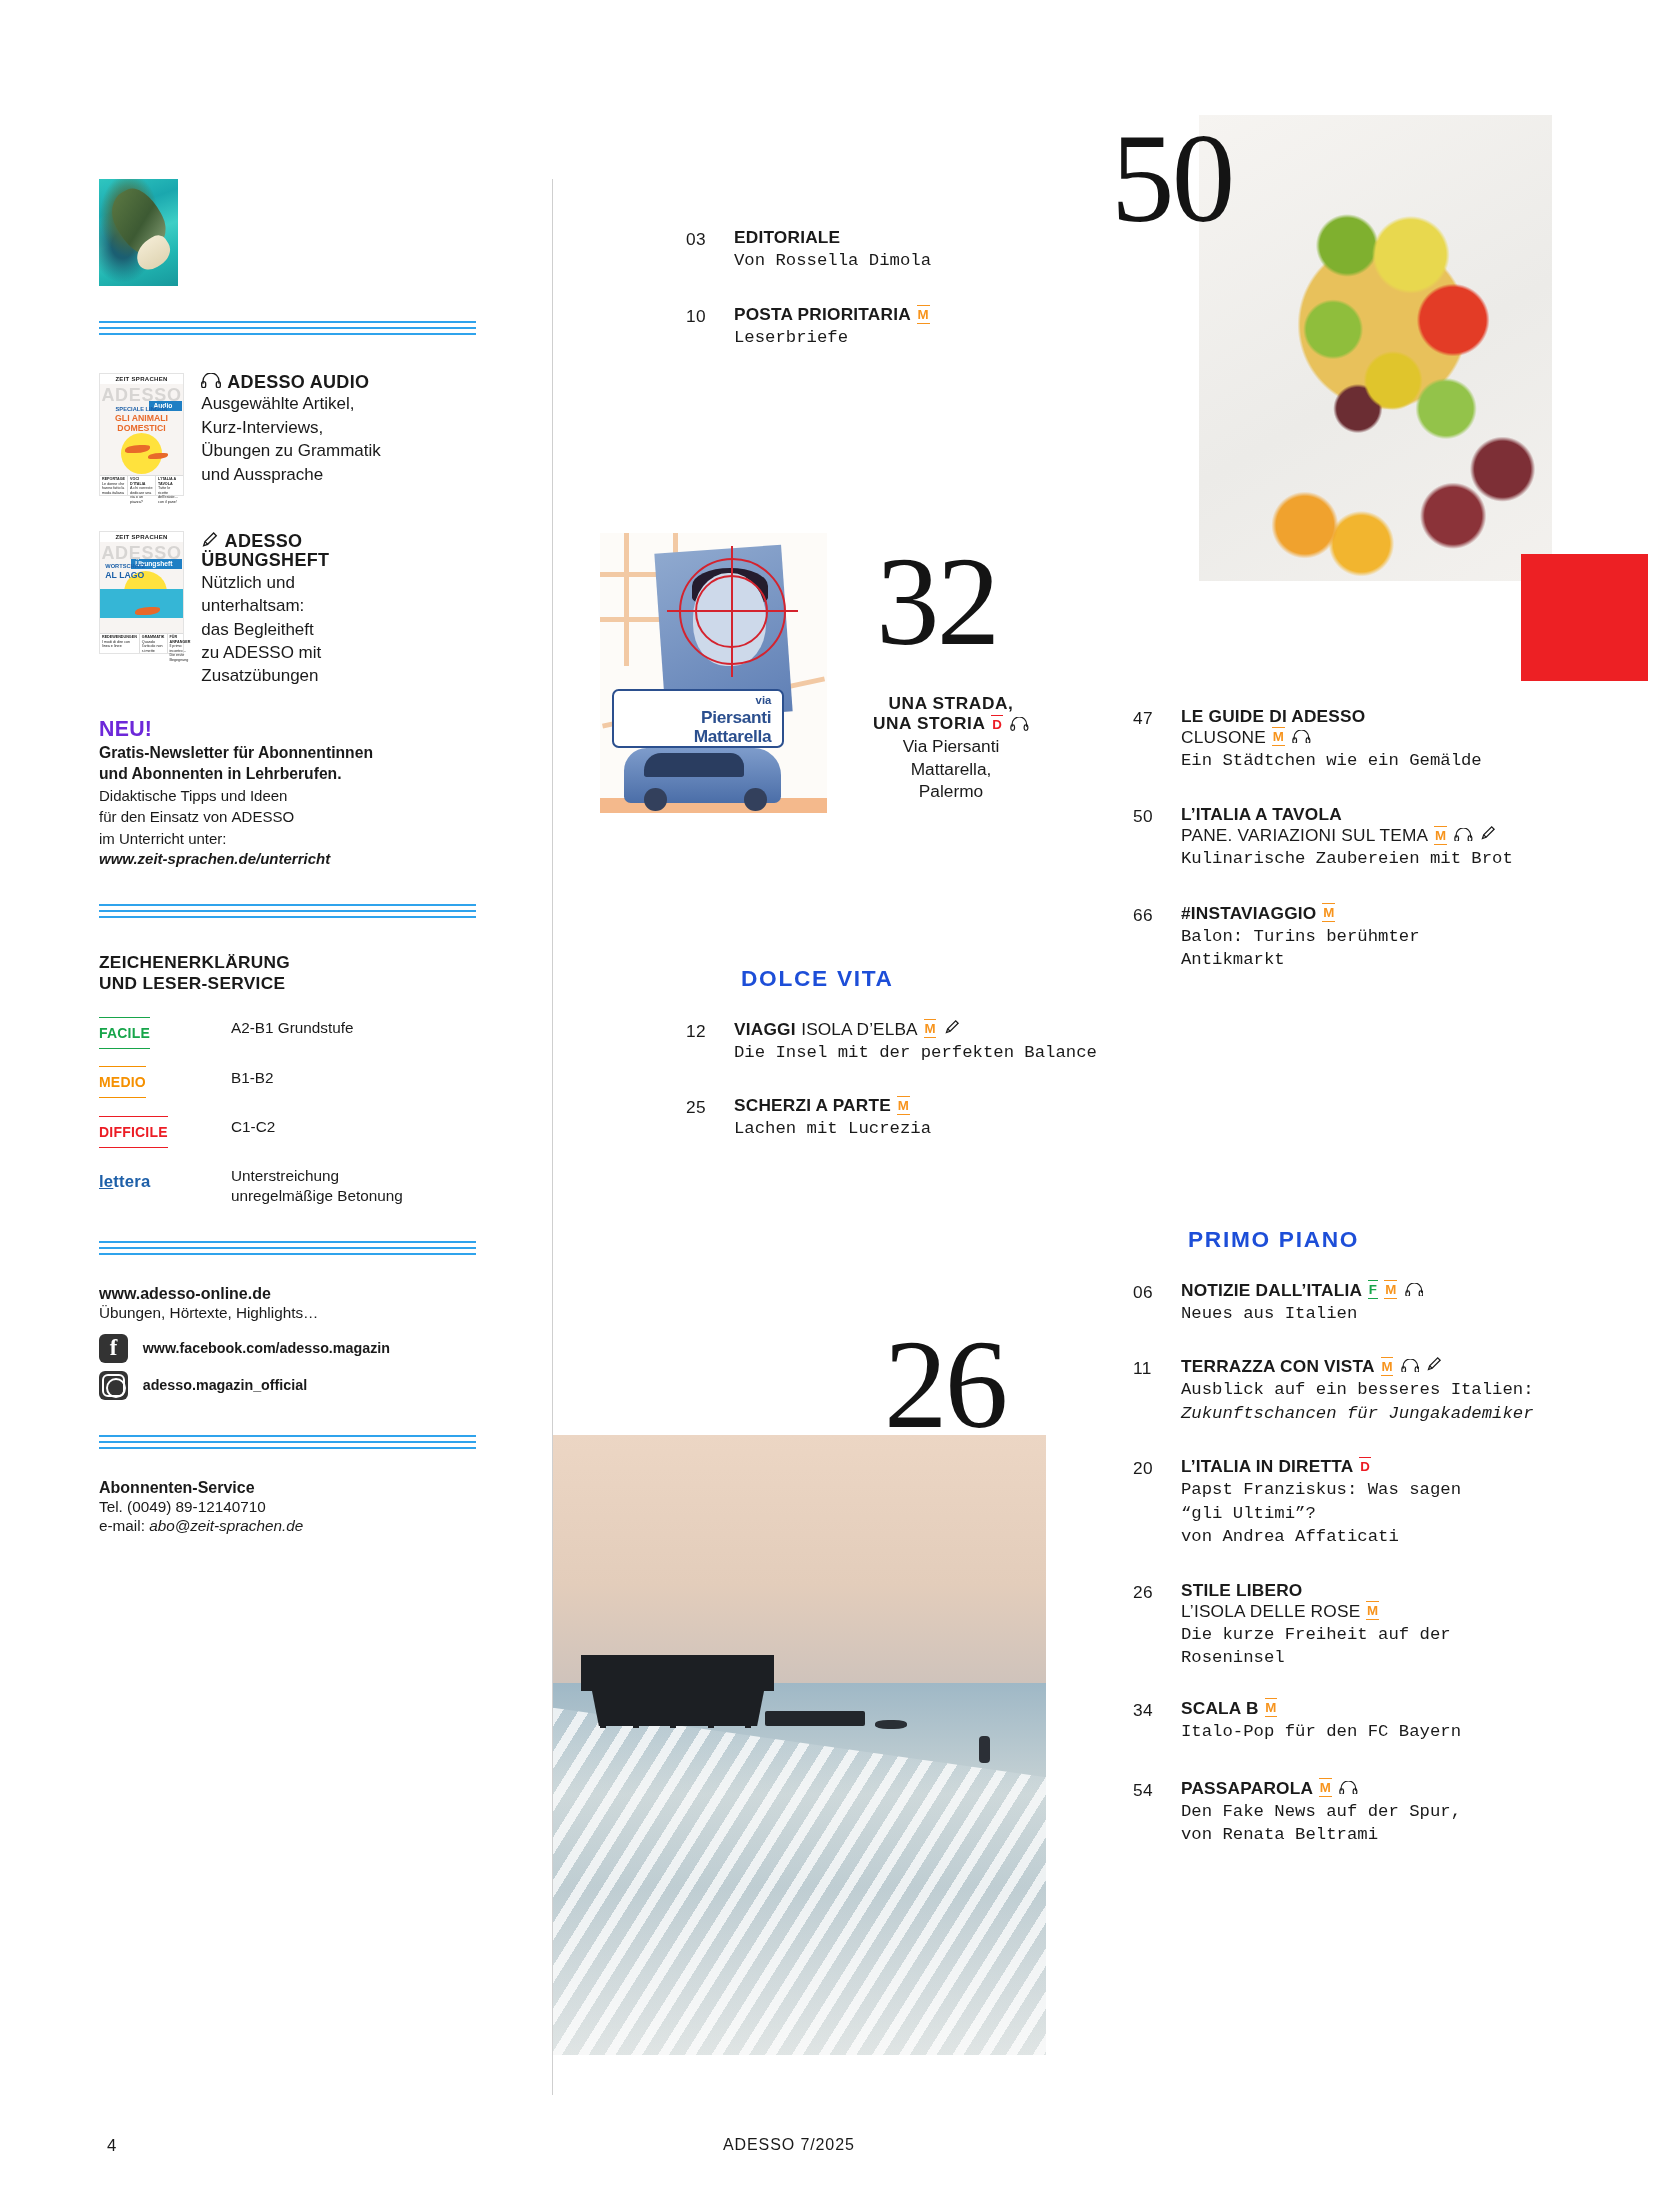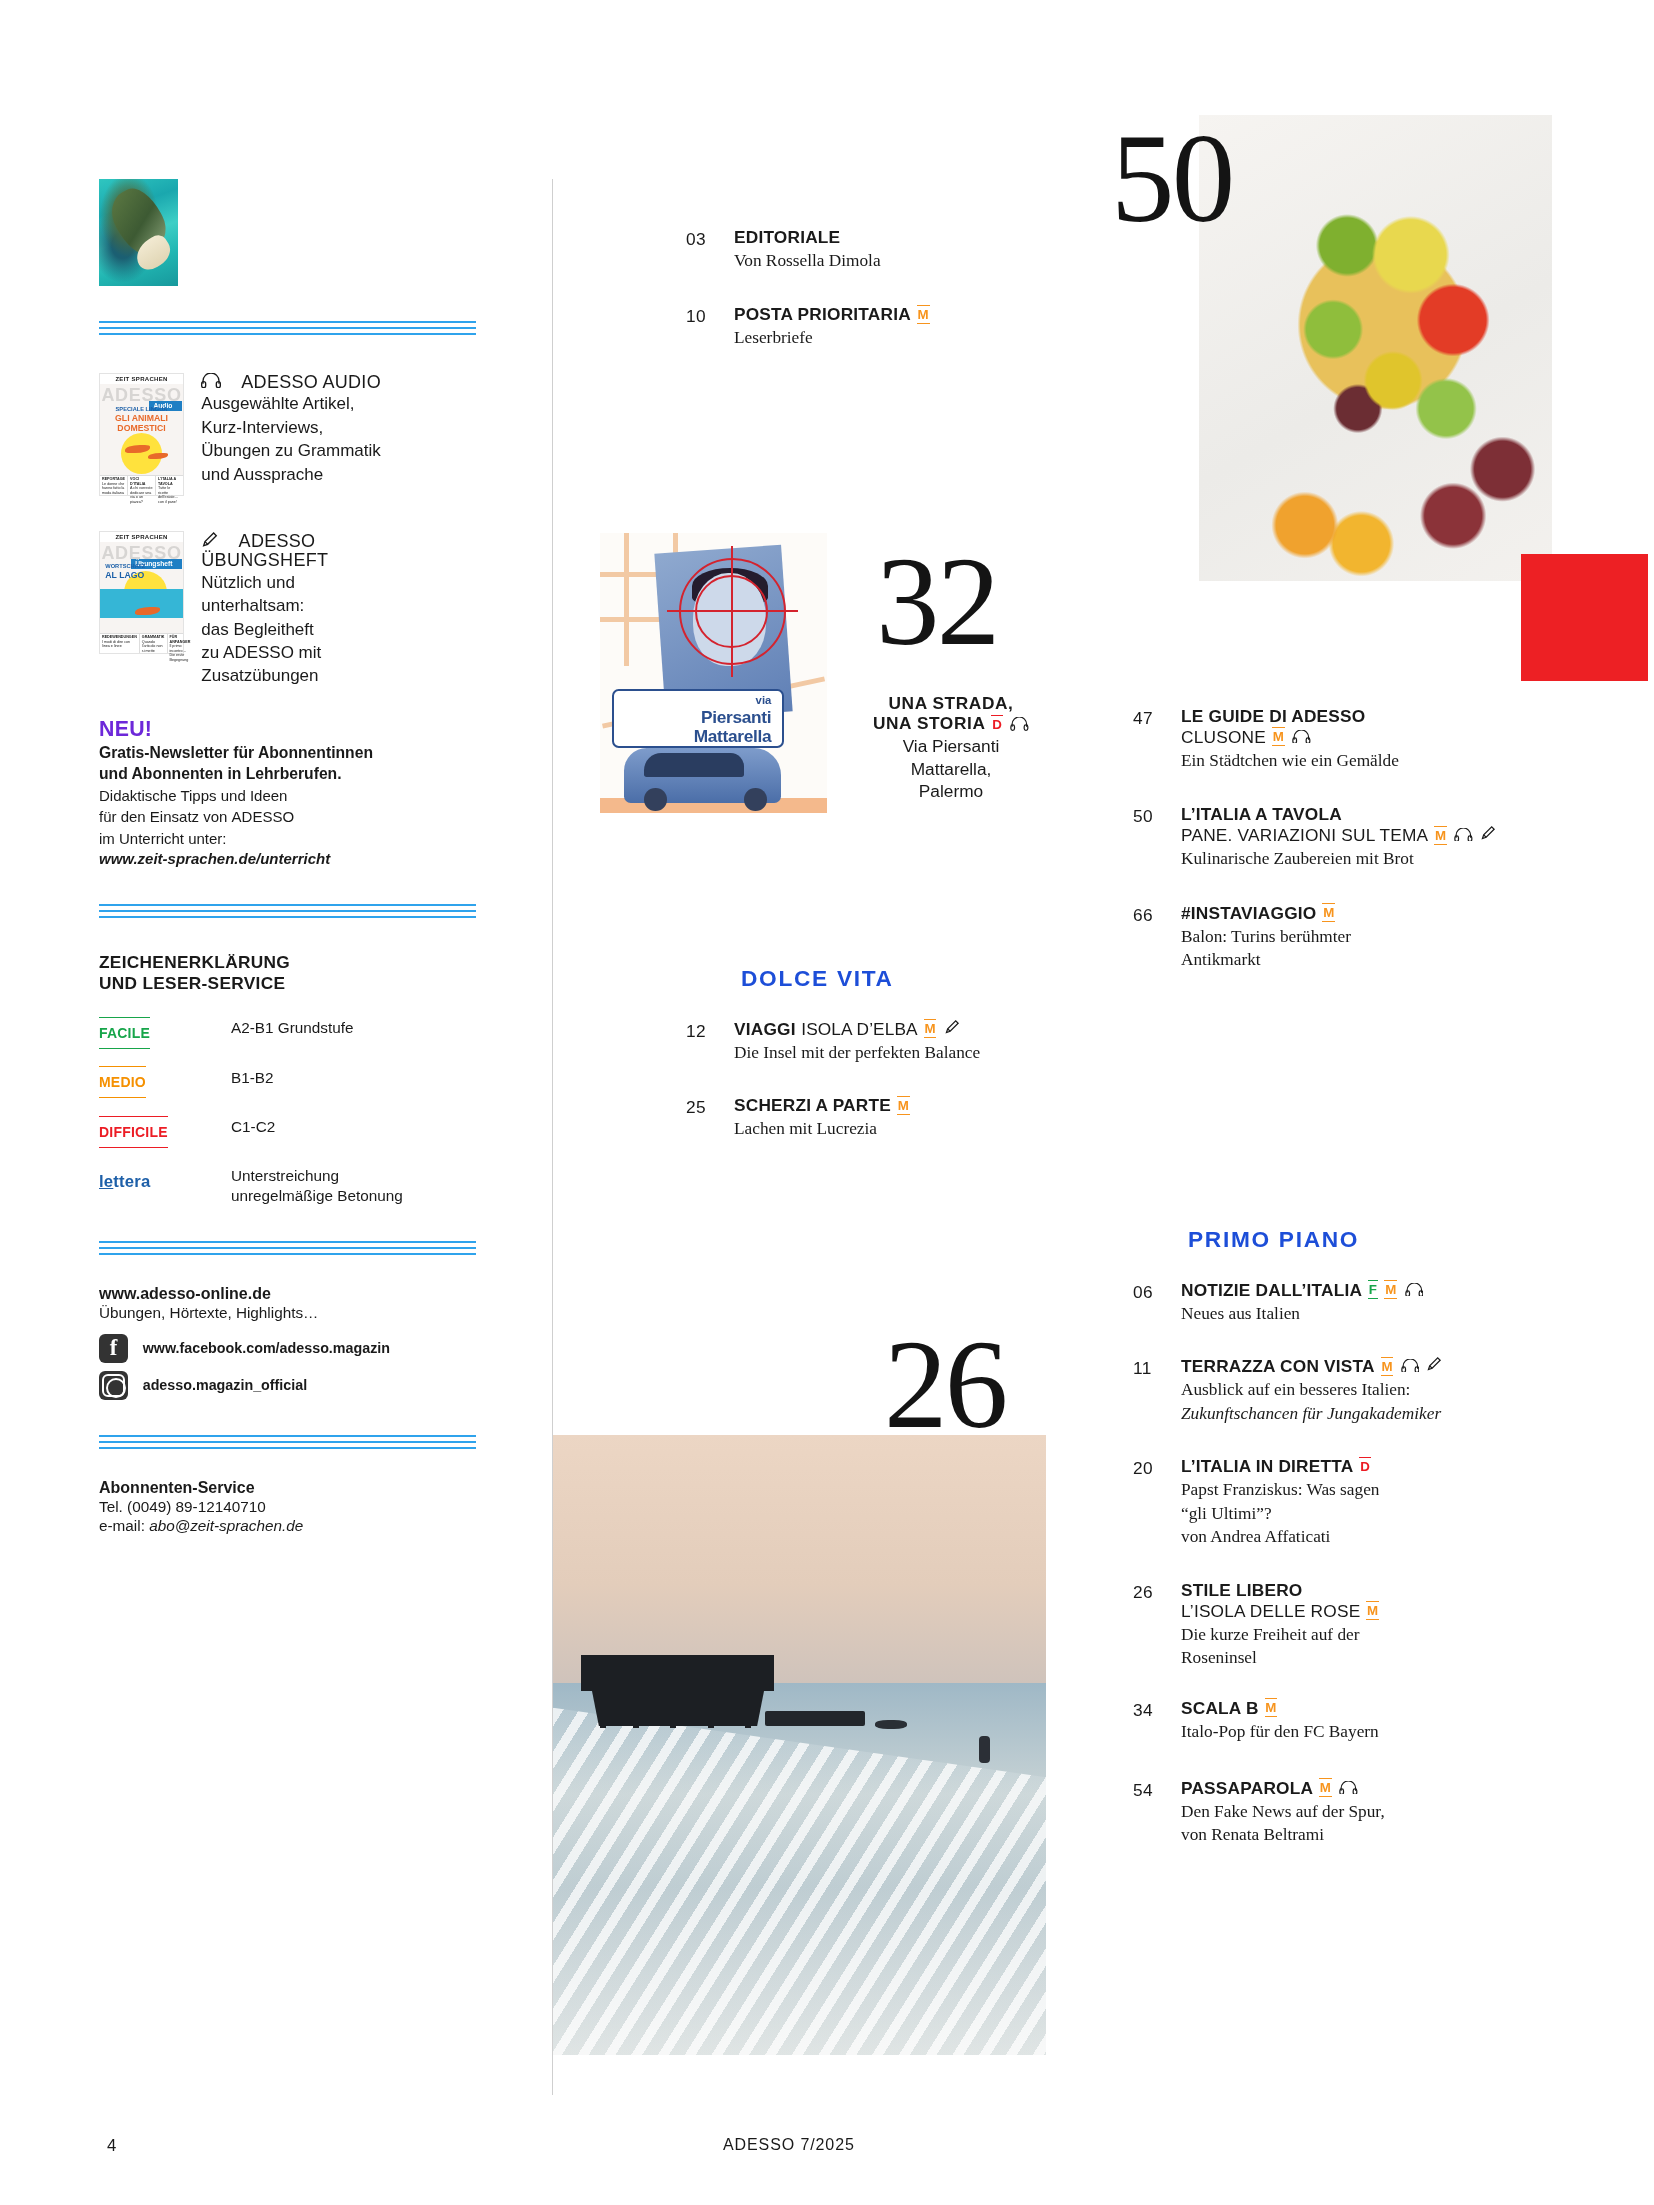--- a/index.html
+++ b/index.html
@@ -61,21 +61,21 @@
   .mag-hl { position:absolute; left:0; right:0; top:29px; text-align:center; font-size: 8.7px; font-weight:700; color:#e8692a;}
   .mag-hl.blue { color:#1b5fa8; }
   .mag-fish { position:absolute; width: 25px; height: 8.7px; background:#e8692a; border-radius: 60% 20% 60% 20%; }
   .mag-water{ position:absolute; left:0; right:0; bottom:14.7px; height:29px; background:#35b6d6;}
   .mag-foot { height: 20px; display:flex; border-top:0.7px solid #ddd; }
   .mag-foot div { flex:1; font-size: 3.7px; padding: 1.3px 2px; border-right: 0.7px solid #ddd; line-height:1.25; }
   .mag-foot div:last-child{border-right:none;}
   .mag-foot b { display:block; font-size:3.7px; }
 
   .prod-text { padding-top: 0; }
-  .prod-head { font-size: 18px; font-weight: 400; letter-spacing:0.3px; display:flex; align-items:center; gap:20px; line-height:1.08;}
+  .prod-head { font-size: 18px; font-weight: 700; letter-spacing:0.3px; display:flex; align-items:center; gap:6px; line-height:1.08;}
   .prod-head .hw { display:inline-block; }
   .prod-desc { font-size: 17px; font-weight: 300; line-height: 1.30; margin-top: 1.3px; }
 
   .neu-tag { color: #6d28d9; font-size: 21.3px; font-weight: 700; letter-spacing:0.3px; }
   .neu-bold { font-size: 15.7px; font-weight: 700; line-height: 1.27; margin-top: 1.3px; }
   .neu-reg  { font-size: 15px; font-weight: 300; line-height: 1.30; margin-top: 2px; }
   .neu-url  { font-size: 15px; font-weight: 700; font-style: italic; margin-top: 2px; }
 
   .legend-title { font-size: 17.3px; font-weight: 700; line-height: 1.22; letter-spacing:0.3px; }
   .legend-row { display: flex; align-items: flex-start; margin-top: 17.3px; }
@@ -103,21 +103,21 @@
   
   .vdiv { position: absolute; left: 552px; top: 179px; width: 1.3px; height: 1916px; background: #cfcfcf; }
 
   
   .mid-col { position: absolute; left: 686px; top: 227px; width: 433px; }
   .toc-item { display: flex; margin-bottom: 29px; }
   .toc-num { width: 48px; flex: none; font-size: 17.3px; font-weight: 300; letter-spacing:0.3px; padding-top:2px;}
   .toc-body { flex: 1; }
   .toc-head { font-size: 17.3px; font-weight: 700; letter-spacing: 0.2px; display: flex; align-items: center; flex-wrap: wrap; gap: 0; }
   .toc-head .light { font-weight: 300; margin-left: .32em; letter-spacing:0.1px;}
-  .toc-sub { font-family: Liberation Serif, serif; font-size: 17.3px; line-height: 1.24; margin-top: 2px; }
+  .toc-sub { font-family: Liberation Mono, monospace; font-size: 17.3px; line-height: 1.24; margin-top: 2px; }
 
   .section-head { color: #1d4ed8; font-size: 22.7px; font-weight: 700; letter-spacing: 1.7px; margin-bottom: 27px; }
 
   
   .bdg { display:inline-block; font-size: 13.3px; font-weight: 700; line-height: 1; padding: 2px 0.7px; margin-left: 6px; margin-right: 0.7px; position: relative; top: -0.7px; }
   .bdg.m { color:#f7941d; border-top: 1.7px solid #f7941d; border-bottom: 1.7px solid #f7941d; }
   .bdg.f { color:#17a54a; border-top: 1.7px solid #17a54a; border-bottom: 1.7px solid #17a54a; }
   .bdg.d { color:#ec1c24; border-top: 1.7px solid #ec1c24; }
   .ico-hp, .ico-pc { display:inline-block; margin-left: 6.7px; vertical-align: middle; }
 

